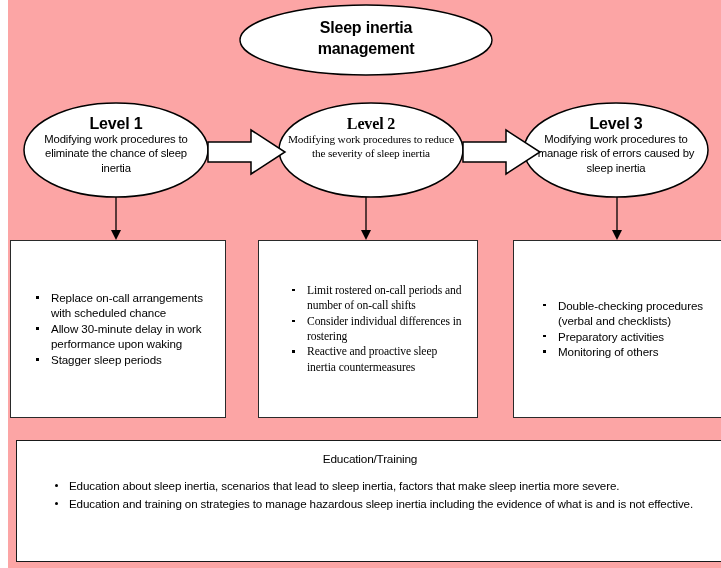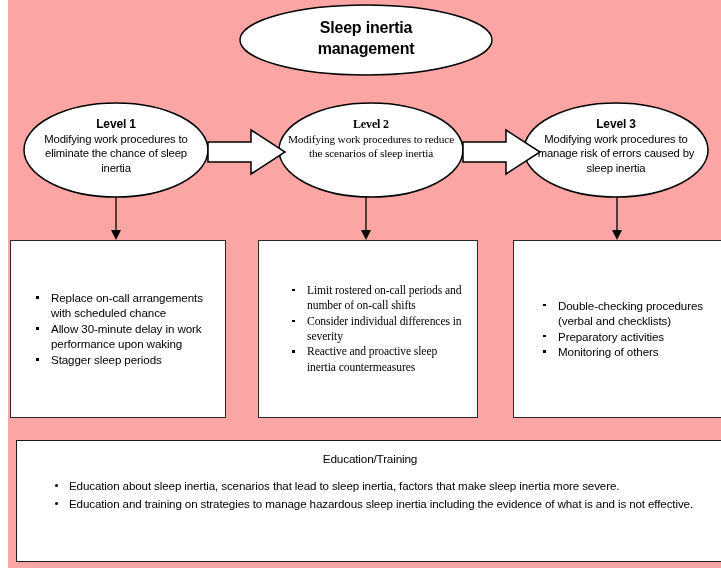--- a/index.html
+++ b/index.html
@@ -44,21 +44,21 @@
   .level-text {
     position: absolute;
     text-align: center;
     font-size: 11.3px;
     line-height: 14.6px;
     letter-spacing: -0.15px;
   }
   .level-text .lvl-title {
     display: block;
     font-weight: bold;
-    font-size: 12px;
+    font-size: 16px;
     margin-bottom: 0px;
   }
   .level-text .lvl-desc {
     display: block;
   }
   #lvl1-text { left: 22px;  top: 117px; width: 172px; }
   #lvl2-text { left: 277px; top: 117px; width: 172px; font-family: Liberation Serif, serif; }
   #lvl3-text { left: 521px; top: 117px; width: 174px; }
 
   
@@ -190,40 +190,40 @@
     <span>management</span>
   </div>
 
   <div class="level-text" id="lvl1-text">
     <span class="lvl-title">Level 1</span>
     <span class="lvl-desc">Modifying work procedures to eliminate the chance of sleep inertia</span>
   </div>
 
   <div class="level-text" id="lvl2-text">
     <span class="lvl-title">Level 2</span>
-    <span class="lvl-desc">Modifying work procedures to reduce the scenarios of sleep inertia</span>
+    <span class="lvl-desc">Modifying work procedures to reduce the severity of sleep inertia</span>
   </div>
 
   <div class="level-text" id="lvl3-text">
     <span class="lvl-title">Level 3</span>
     <span class="lvl-desc">Modifying work procedures to manage risk of errors caused by sleep inertia</span>
   </div>
 
   <div class="detail-box" id="box1">
     <ul class="detail-list">
       <li>Replace on-call arrangements with scheduled chance</li>
       <li>Allow 30-minute delay in work performance upon waking</li>
       <li>Stagger sleep periods</li>
     </ul>
   </div>
 
   <div class="detail-box" id="box2">
     <ul class="detail-list">
       <li>Limit rostered on-call periods and number of on-call shifts</li>
-      <li>Consider individual differences in severity</li>
+      <li>Consider individual differences in rostering</li>
       <li>Reactive and proactive sleep inertia countermeasures</li>
     </ul>
   </div>
 
   <div class="detail-box" id="box3">
     <ul class="detail-list">
       <li>Double-checking procedures (verbal and checklists)</li>
       <li>Preparatory activities</li>
       <li>Monitoring of others</li>
     </ul>

